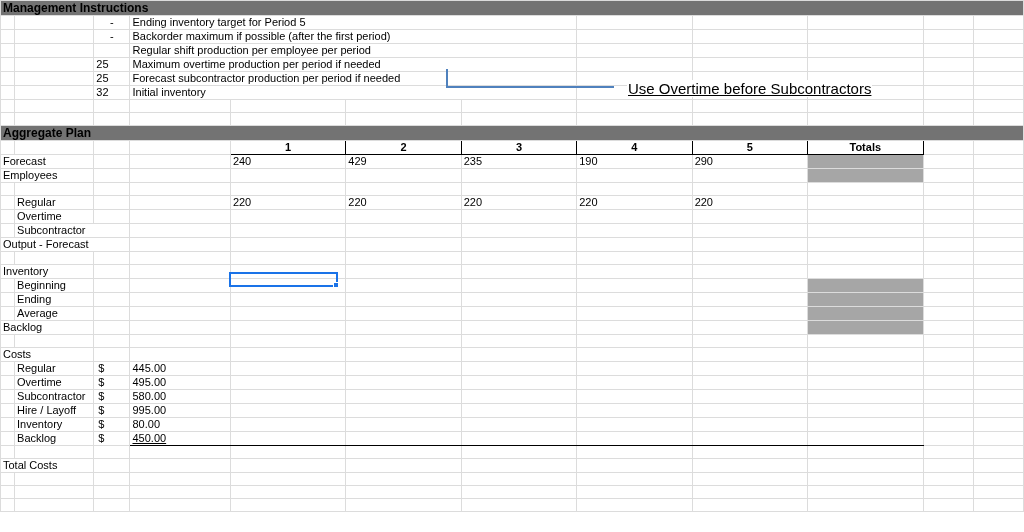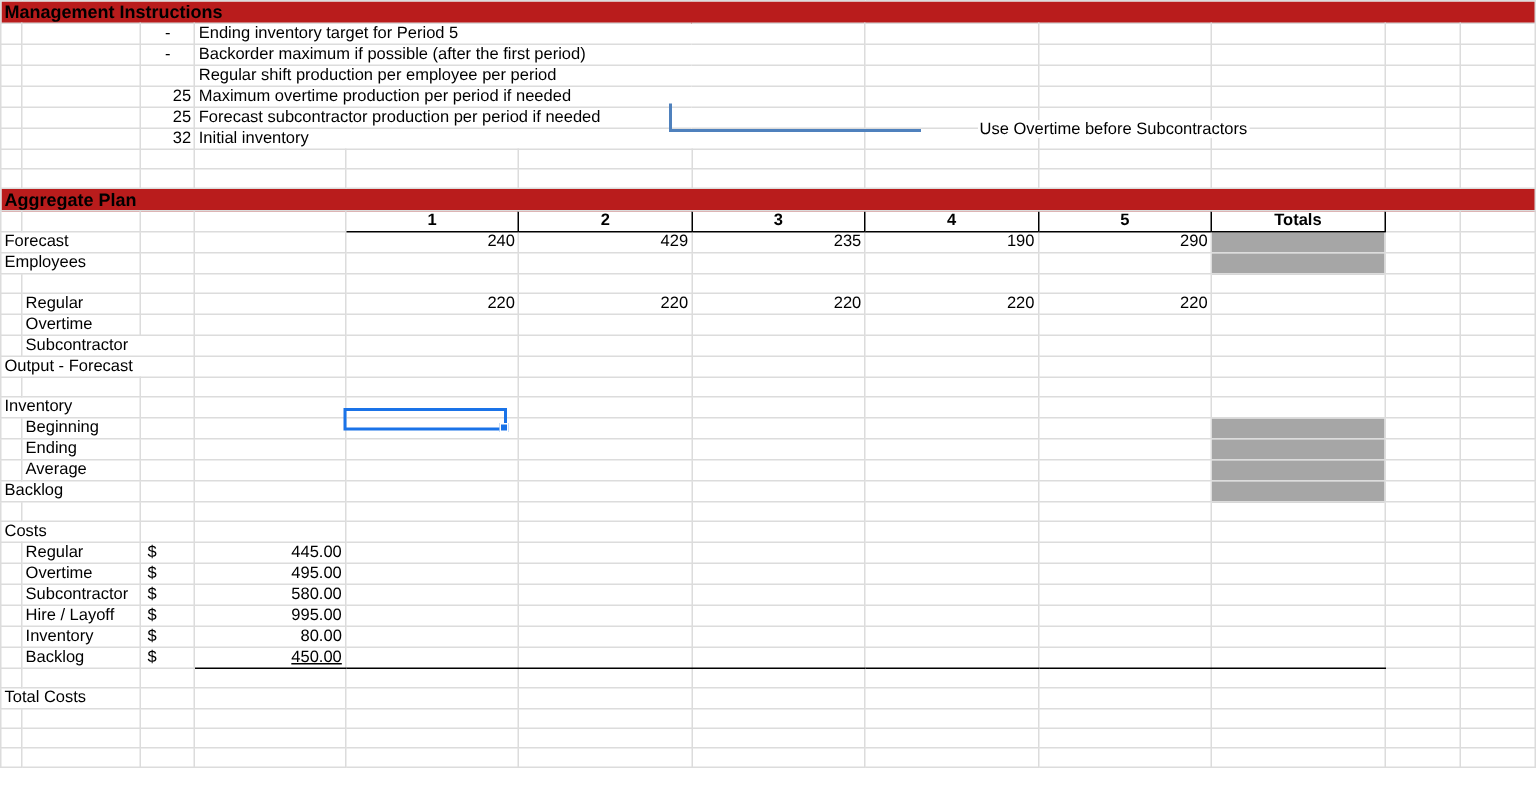--- a/index.html
+++ b/index.html
@@ -24,28 +24,28 @@
     border: 1px solid #dcdcdc;
     height: 13px;
     line-height: 13px;
     padding: 0 2px;
     white-space: nowrap;
     overflow: visible;
     font-size: 11px;
     vertical-align: middle;
   }
   .section-header td {
-    background: #b91c1c;
+    background: #737373;
     font-weight: bold;
     font-size: 12px;
     color: #000;
     height: 15px;
   }
   .center { text-align: center; }
-  .right { text-align: right; }
+  .right { }
   .graybg { background: #a6a6a6; }
   .thick-bb { border-bottom: 1.5px solid #000 !important; text-decoration: underline; }
   .colA { width: 14px; }
   .colB { width: 79px; }
   .colC { width: 36px; }
   .colD { width: 100px; }
   .colE { width: 115px; }
   .colF { width: 115px; }
   .colG { width: 115px; }
   .colH { width: 115px; }
@@ -88,27 +88,28 @@
     position: absolute;
     left: 446px;
     top: 86px;
     width: 168px;
     height: 2px;
     background: #4f81bd;
     z-index: 5;
   }
   .callout-text {
     position: absolute;
-    left: 652px;
+    left: 627px;
     top: 80px;
-    font-size: 11px;
+    font-size: 15px;
     color: #000;
     z-index: 6;
     background: #fff;
     padding: 0 1px;
+    text-decoration: underline;
   }
   
   .period-header {
     border: 1.5px solid #000 !important;
     font-weight: bold;
     text-align: center;
   }
   .dollar-col { text-align: left; padding-left: 4px; }
 </style>
 </head>

